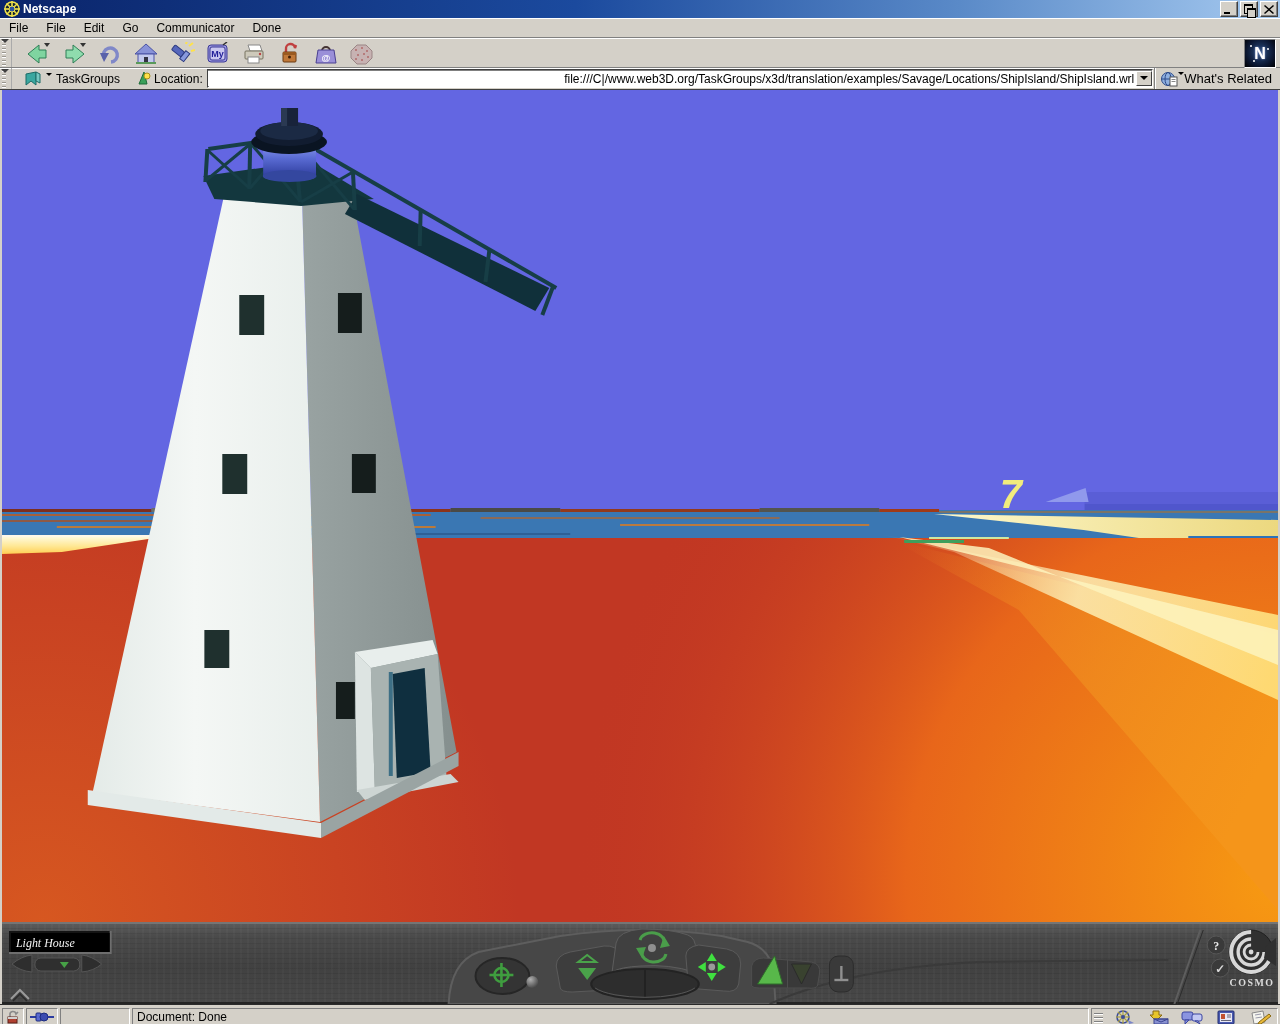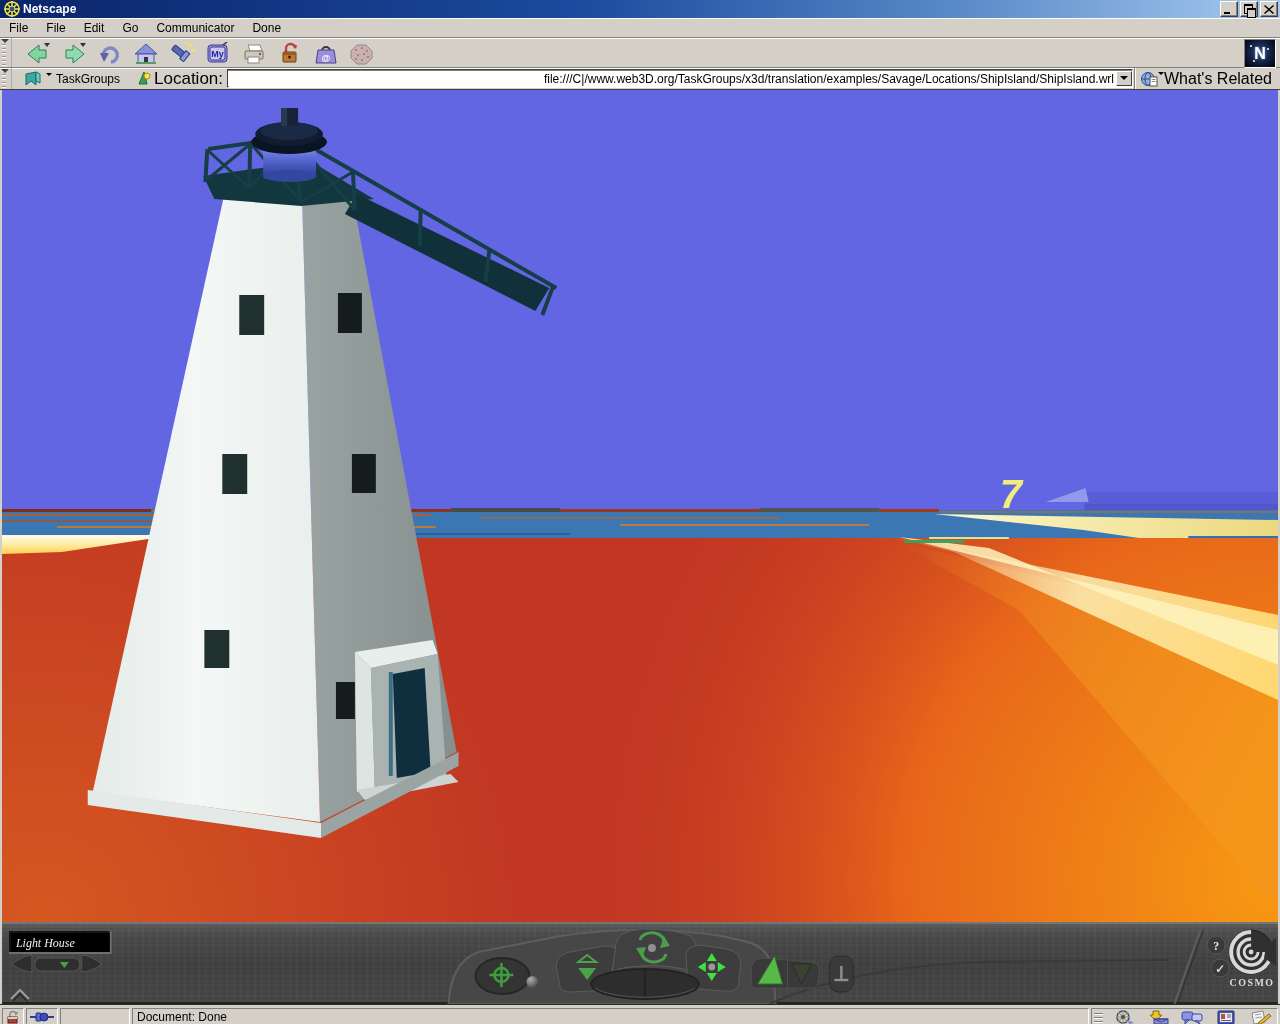--- a/index.html
+++ b/index.html
@@ -36,28 +36,28 @@
     radial-gradient(circle at 50% 45%,#274a7e 0%,#0b1630 65%,#000 100%);
     border:1px solid;border-color:#808080 #fff #fff #808080;display:flex;align-items:center;justify-content:center;}
   .throbber .nlet{color:#fff;font-weight:bold;font-size:16px;text-shadow:0 0 2px #9ad;}
   .throbber i{position:absolute;width:2px;height:2px;background:#fff;border-radius:50%;}
 
   
   .locationbar{height:21px;flex:0 0 21px;background:#d4d0c8;display:flex;align-items:center;
     border-bottom:1px solid #404040;box-shadow:inset 0 1px 0 #fff;}
   .lbbtn{display:flex;align-items:center;gap:4px;padding:1px 6px 1px 4px;font-size:12px;background:transparent;border:none;}
   .ddtri{width:0;height:0;border:4px solid transparent;border-top-color:#000;margin-top:4px;}
-  .loclabel{font-size:17px;margin:0 4px 0 2px;}
+  .loclabel{font-size:12px;margin:0 4px 0 2px;}
   .locfield{flex:1;height:17px;background:#fff;border:1px solid;border-color:#404040 #fff #fff #404040;
     box-shadow:inset 1px 1px 0 #808080;display:flex;align-items:center;position:relative;margin-right:2px;}
   .locfield input{flex:1;border:none;outline:none;font-size:12px;font-family:"Liberation Sans",sans-serif;padding:0 2px;height:15px;background:#fff;color:#000;text-align:right;}
   .locdrop{width:16px;height:15px;background:#d4d0c8;border:1px solid;border-color:#fff #404040 #404040 #fff;
     display:flex;align-items:center;justify-content:center;margin:0;padding:0;}
   .locdrop .ddtri{margin-top:3px;}
-  .whatsrel{display:flex;align-items:center;gap:0;font-size:16px;padding:0 8px 0 4px;background:#d4d0c8;border:none;height:21px;border-left:1px solid #fff;box-shadow:-1px 0 0 #808080;}
+  .whatsrel{display:flex;align-items:center;gap:0;font-size:13px;padding:0 8px 0 4px;background:#d4d0c8;border:none;height:21px;border-left:1px solid #fff;box-shadow:-1px 0 0 #808080;}
 
   
   .viewport{height:832px;flex:0 0 832px;border-left:2px solid #d4d0c8;border-right:2px solid #d4d0c8;background:#6366e2;}
   .viewport svg{display:block;}
 
   
   .dashboard{height:82px;flex:0 0 82px;position:relative;border-left:2px solid #d4d0c8;border-right:2px solid #d4d0c8;
     background:
       repeating-linear-gradient(90deg,rgba(255,255,255,.025) 0 2px,transparent 2px 7px),
       repeating-linear-gradient(0deg,rgba(0,0,0,.07) 0 1px,transparent 1px 5px),

